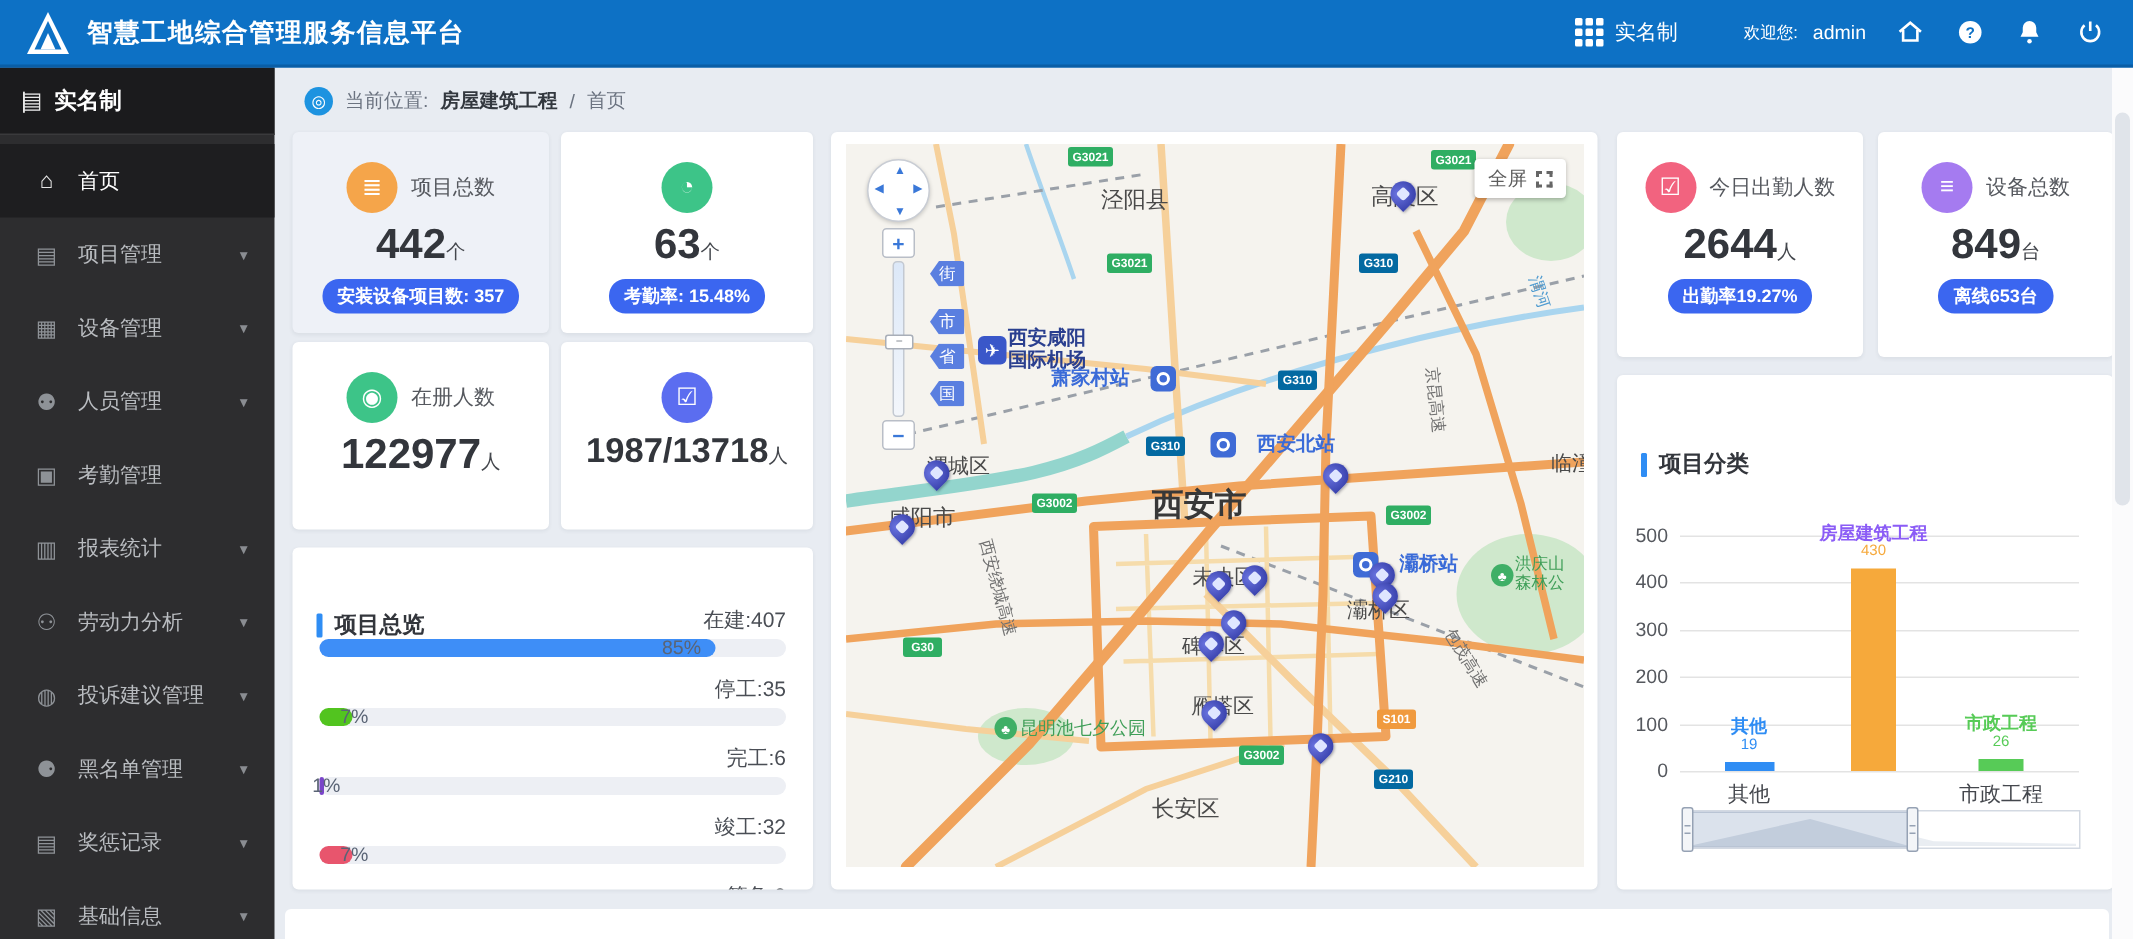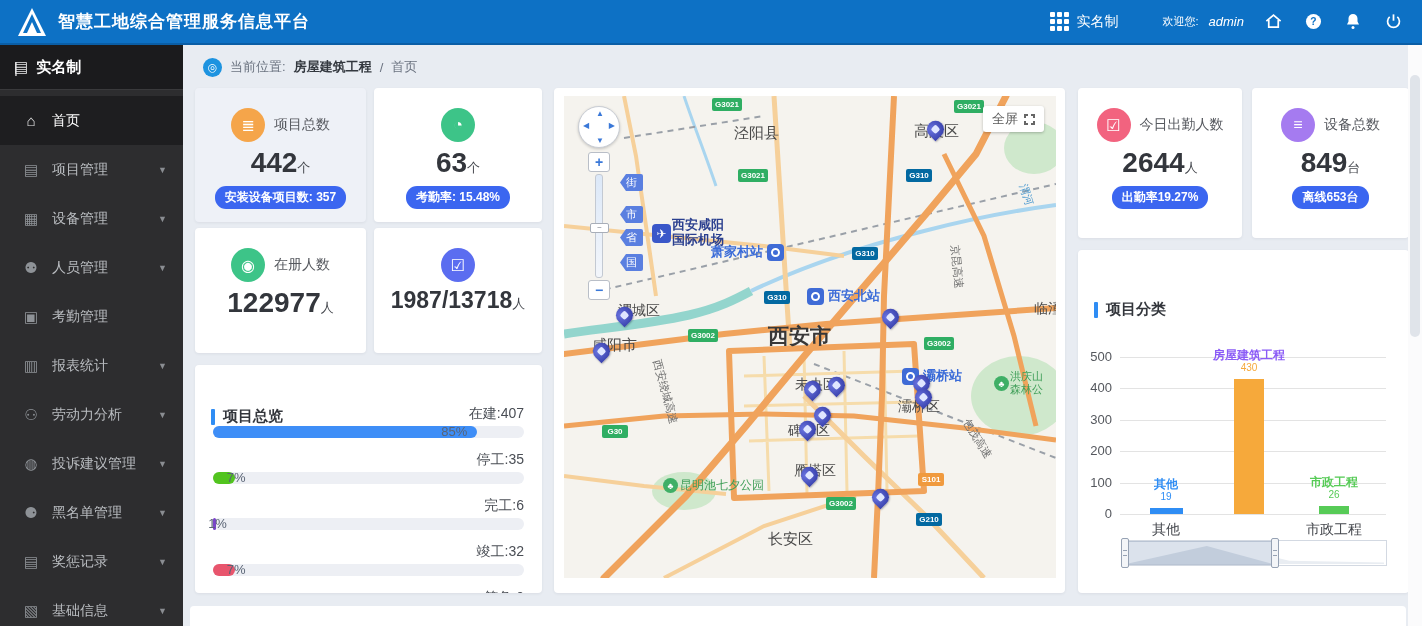--- a/index.html
+++ b/index.html
@@ -9,21 +9,21 @@
   
   .topbar{position:absolute;left:0;top:0;width:1422px;height:45px;background:#0d71c5;
     border-bottom:2px solid #0a5ea6;display:flex;align-items:center;color:#fff;z-index:50;}
   .logo{margin-left:16px;display:flex;align-items:center;}
   .app-title{font-size:17px;font-weight:bold;letter-spacing:1px;margin-left:10px;}
   .topbar-right{margin-left:auto;display:flex;align-items:center;gap:18px;margin-right:18px;}
   .grid-icon{display:grid;grid-template-columns:repeat(3,5px);grid-template-rows:repeat(3,5px);gap:2px;}
   .grid-icon i{background:#fff;border-radius:1px;}
   .module-badge{font-size:14px;margin-left:-10px;}
   .welcome{font-size:11px;margin-left:26px;}
-  .username{font-size:13px;margin-left:-8px;font-style:italic;}
+  .username{font-size:13px;margin-left:-8px;}
   .tb-icon{width:22px;height:22px;display:flex;align-items:center;justify-content:center;cursor:pointer;}
 
   
   .sidebar{position:absolute;left:0;top:45px;width:183px;height:581px;background:#2d2d2f;z-index:40;}
   .side-head{height:45px;background:#1b1b1d;border-bottom:1px solid #3a3a3c;display:flex;
     align-items:center;color:#fff;font-weight:bold;font-size:15px;padding-left:14px;gap:8px;}
   .side-head .bar{color:#e8e8e8;font-weight:normal;}
   .side-head .glyph{font-size:15px;color:#e8e8e8;}
   .menu{padding-top:6px;}
   .menu-item{height:49px;display:flex;align-items:center;padding:0 16px 0 22px;color:#b9bcc0;
@@ -66,21 +66,21 @@
 
   
   .map-card{overflow:hidden;}
   .map-inner{position:absolute;left:10px;top:8px;width:492px;height:482px;background:#f5f3ee;overflow:hidden;}
   .map-inner svg.geo{position:absolute;left:0;top:0;z-index:0;}
   .map-label{position:absolute;color:#4a4a4a;white-space:nowrap;z-index:2;transform-origin:left top;}
   .map-label.wrap{white-space:normal;line-height:1.15;}
   .map-badge{position:absolute;min-width:26px;height:13px;border-radius:2px;color:#fff;font-size:8px;
     font-weight:bold;display:flex;align-items:center;justify-content:center;padding:0 3px;z-index:2;}
   .map-badge.green{background:#2fae63;} .map-badge.red{background:#0369a1;} .map-badge.orange{background:#f09a3e;}
-  .map-station{position:absolute;display:flex;align-items:center;gap:4px;z-index:3;}
+  .map-station{position:absolute;display:flex;align-items:center;gap:14px;z-index:3;}
   .st-icon{width:17px;height:17px;background:#3f6bd6;border-radius:4px;display:flex;align-items:center;justify-content:center;flex:none;}
   .st-icon i{width:9px;height:9px;border:2px solid #fff;border-radius:50%;}
   .st-label{color:#3a6bd8;font-size:13px;font-weight:bold;white-space:nowrap;}
   .map-pin{position:absolute;width:17px;height:17px;background:radial-gradient(circle at 35% 35%,#6a74e0,#2b339e);
     border-radius:50% 50% 50% 0;transform:rotate(-45deg) translate(-70%,-30%);z-index:4;box-shadow:0 1px 2px rgba(0,0,30,.35);}
   .map-pin::after{content:"";position:absolute;left:5px;top:5px;width:7px;height:7px;background:#dfe6ff;border-radius:2px;}
   .park-icon{position:absolute;width:15px;height:15px;border-radius:50%;background:#3faf66;color:#fff;
     font-size:9px;display:flex;align-items:center;justify-content:center;z-index:2;}
   .airport-icon{position:absolute;width:19px;height:19px;border-radius:4px;background:#3a57c9;color:#fff;
     font-size:12px;display:flex;align-items:center;justify-content:center;z-index:2;}

